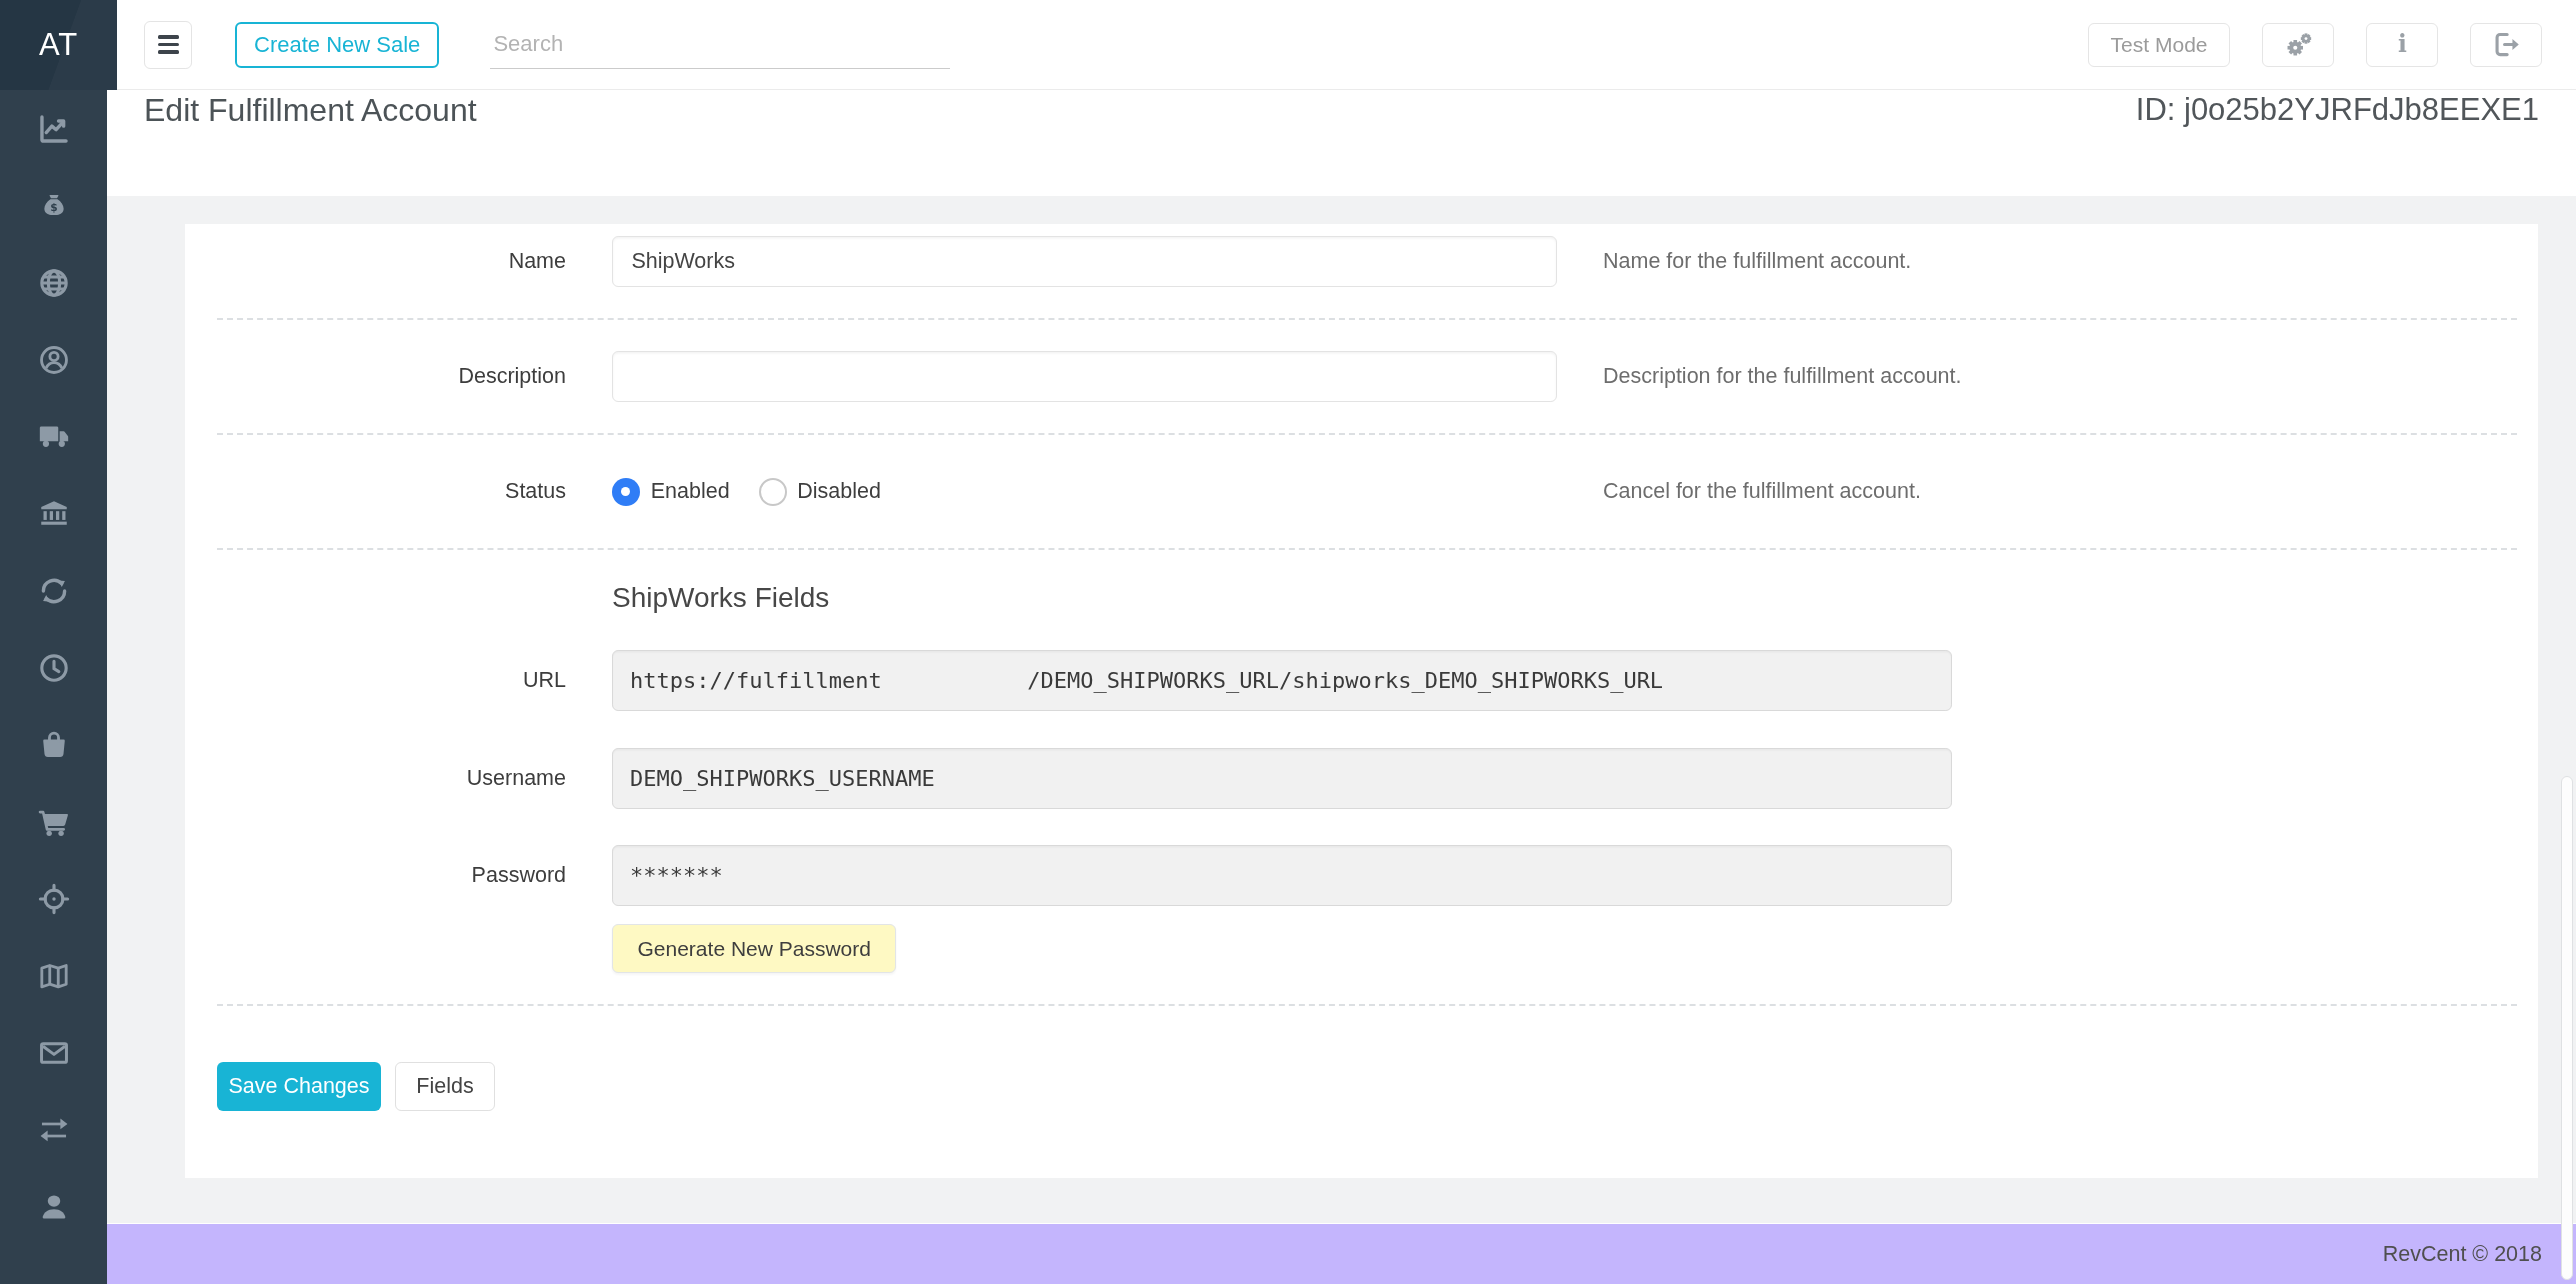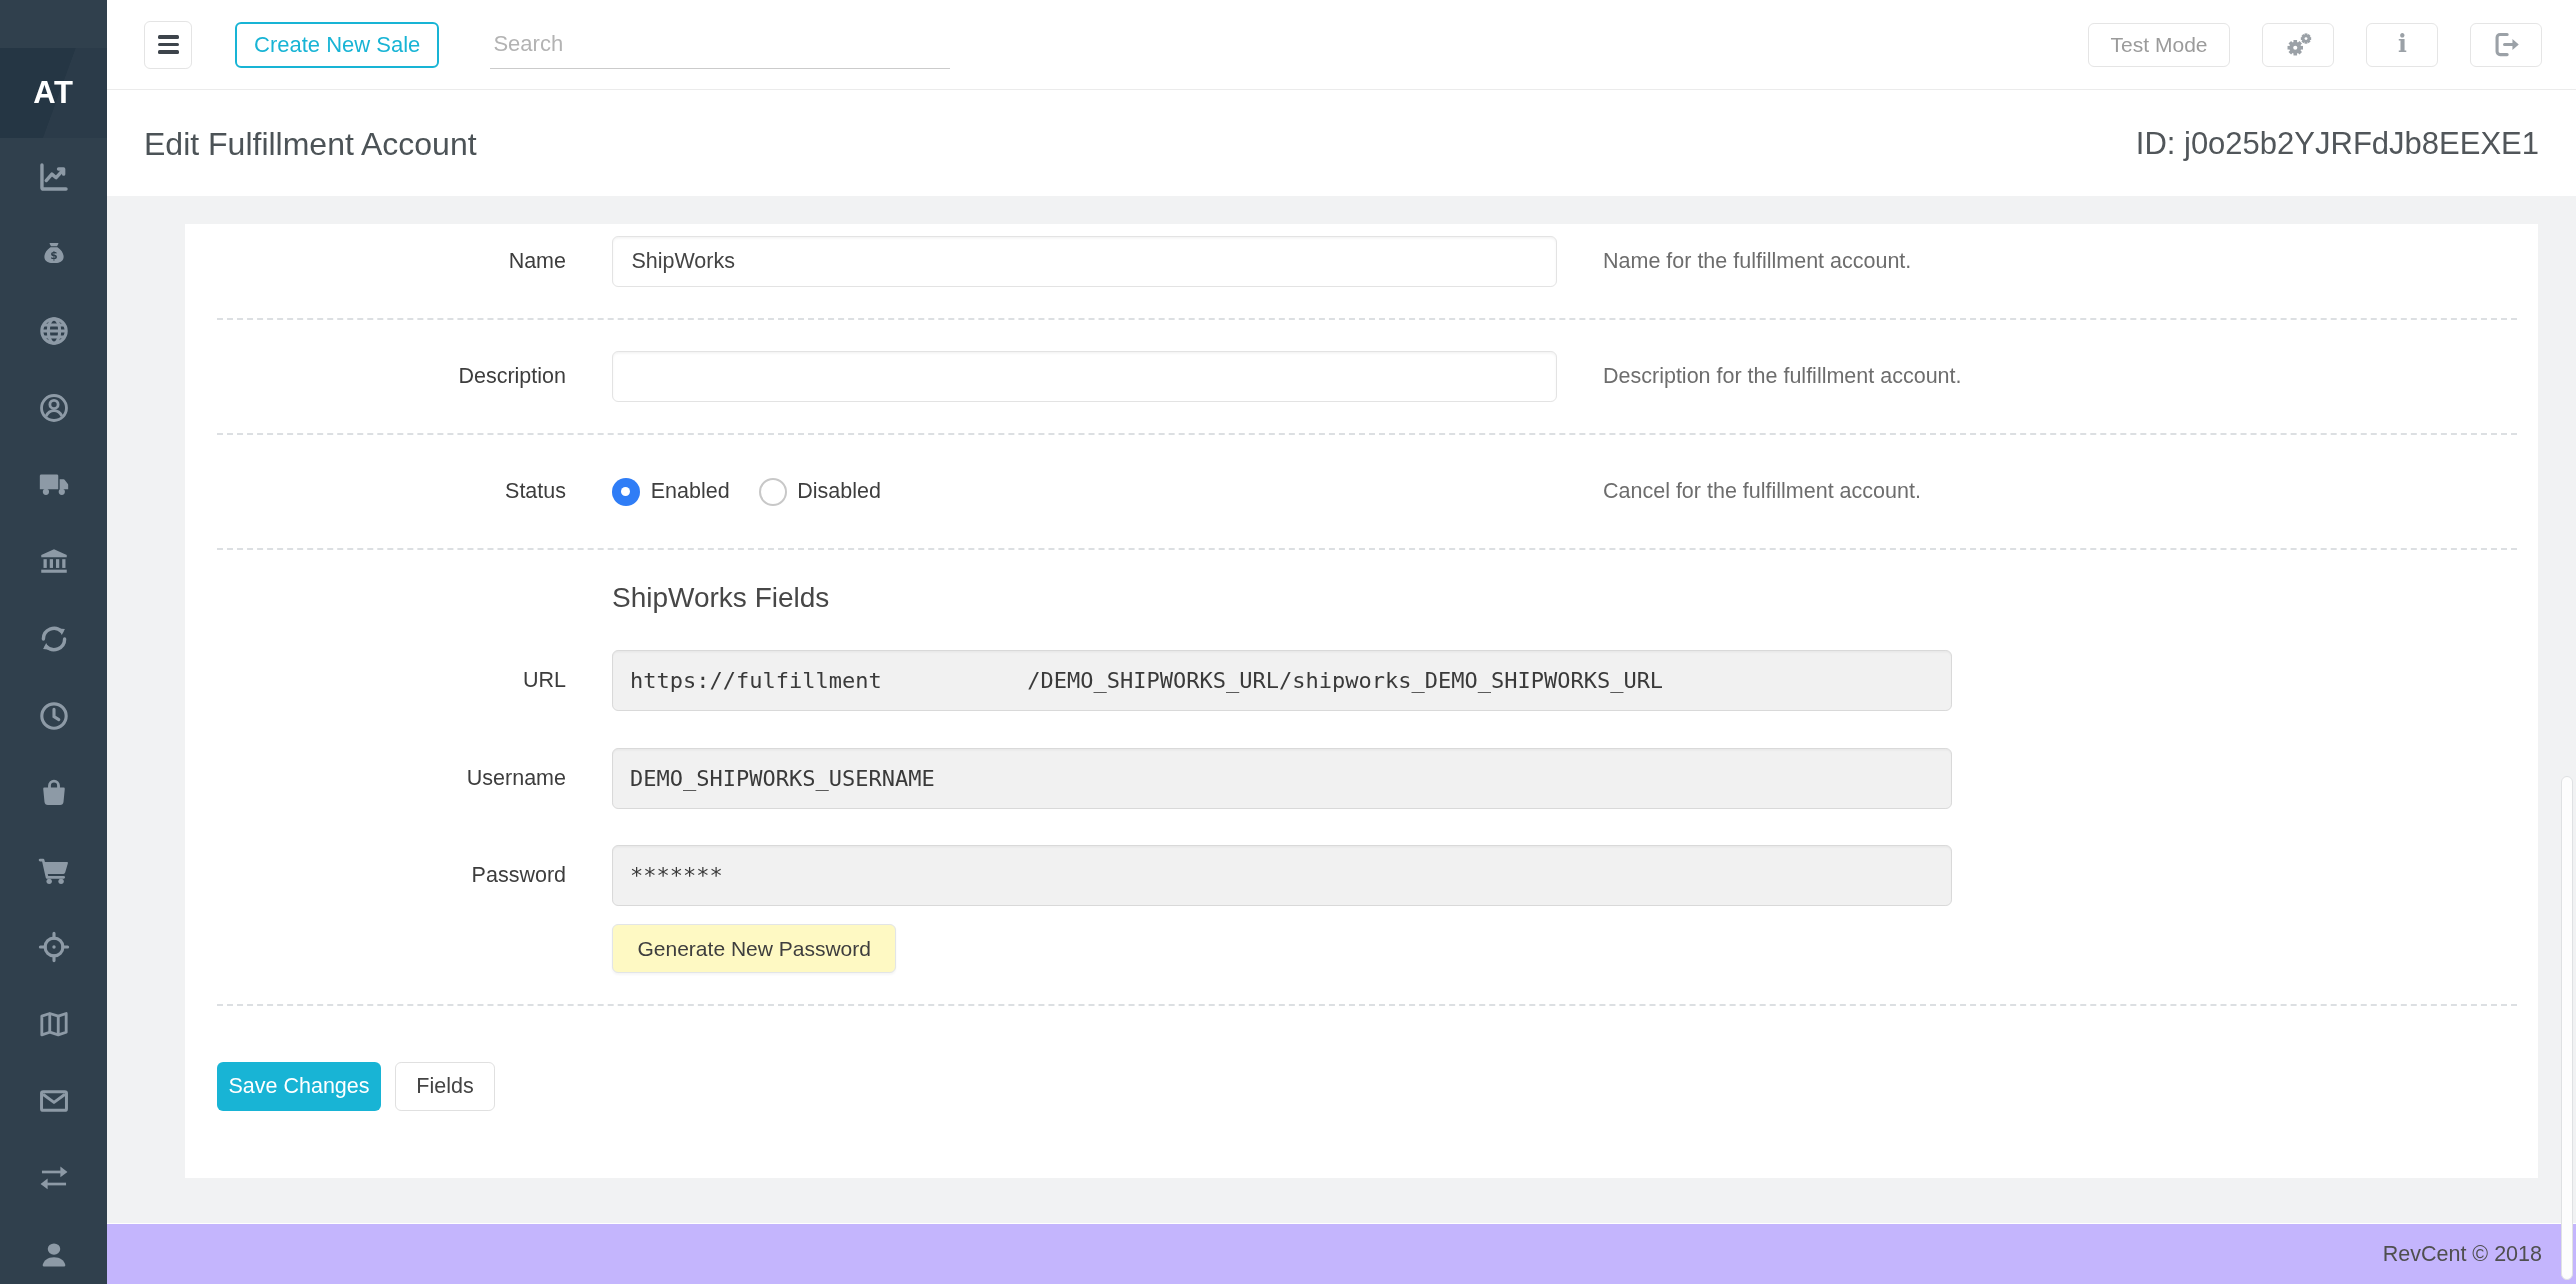--- a/index.html
+++ b/index.html
@@ -9,24 +9,24 @@
     background: #ffffff;
     position: relative;
     color: #444;
   }
   
   .sidebar {
     position: absolute; left: 0; top: 0; width: 107px; height: 1285px;
     background: #30404d; z-index: 30;
   }
   .logo {
-    height: 90px; width: 107px;
+    height: 90px; width: 117px;
     background: linear-gradient(110deg, #253644 0%, #253644 54%, #2b3b49 54.5%, #2b3b49 100%);
     display: flex; align-items: center; justify-content: center;
-    color: #fff; font-size: 31px; font-weight: bold; letter-spacing: 0.8px; margin-top: 48px;
+    color: #fff; font-size: 31px; font-weight: normal; letter-spacing: 0.8px;
   }
   .side-nav { display: flex; flex-direction: column; }
   .side-item {
     height: 77px; width: 107px; display: flex; align-items: center; justify-content: center;
     color: #8d9aa6; cursor: pointer;
   }
   .side-item svg { width: 34px; height: 34px; }
   
   .topbar {
     position: absolute; left: 107px; top: 0; right: 0; height: 90px;
@@ -56,21 +56,21 @@
     height: 44px; border: 1.5px solid #e5e5e5; border-radius: 6.1px; background: #fff;
     color: #9ba1a7; display: flex; align-items: center; justify-content: center; cursor: pointer;
     font-family: inherit;
   }
   .tb-btn.text { padding: 0 21.5px; font-size: 21px; color: #9b9b9b; }
   .tb-btn.icon { width: 72px; }
   .tb-btn svg { width: 31px; height: 31px; }
   
   .pagehead {
     position: absolute; left: 107px; top: 92px; right: 0; height: 104px; background: #fff;
-    display: flex; align-items: center; justify-content: space-between; padding: 0 37px;
+    display: flex; justify-content: space-between; padding: 0 37px;
   }
   .page-title { font-size: 32px; font-weight: 400; color: #4c5357; }
   .record-id { font-size: 31px; color: #51565a; }
   
   .content {
     position: absolute; left: 107px; top: 196px; right: 0; height: 1027px;
     background: #f1f2f3;
   }
   .card {
     position: absolute; left: 38px; right: 38px; top: 28px; bottom: 45px;

